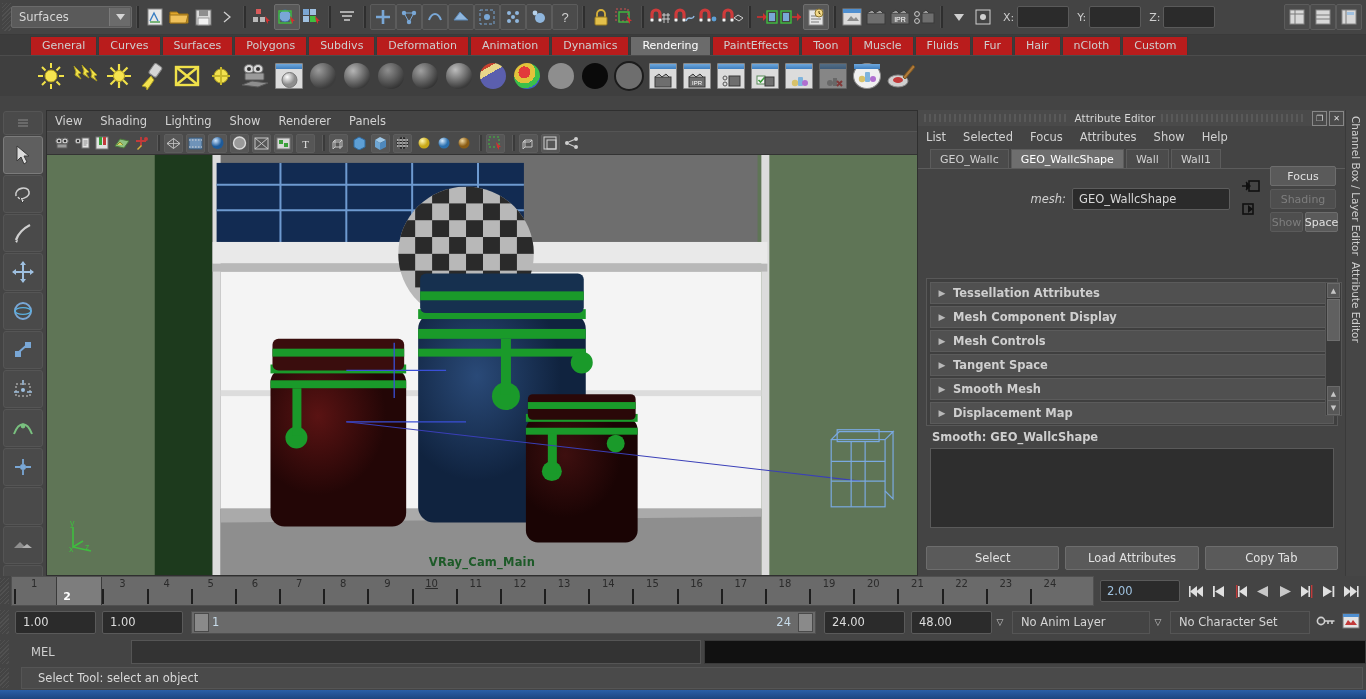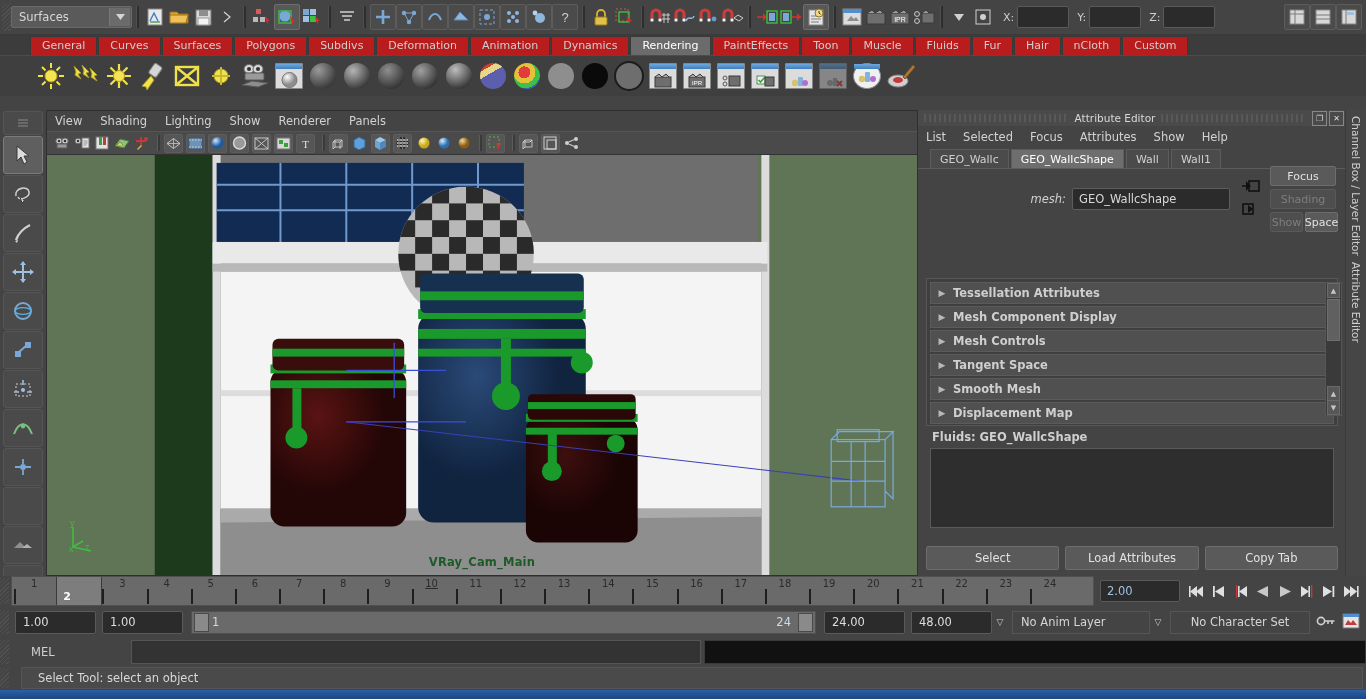--- a/index.html
+++ b/index.html
@@ -1074,21 +1074,21 @@
       </div>
 
     <div class="vsb">
       <div class="ar" style="top:0;">▲</div>
       <div class="thumb"></div>
       <div class="ar" style="bottom:14px;">▲</div>
       <div class="ar" style="bottom:0;">▼</div>
     </div>
 
     <div class="notes">
-      <div class="noteslab">Fluids: GEO_WallcShape</div>
+      <div class="noteslab">Smooth: GEO_WallcShape</div>
       <div class="notesbox"></div>
     </div>
 
     <div class="aefoot" id="ae-footer">
         <div class="footbtn">Select</div>
         <div class="footbtn">Load Attributes</div>
         <div class="footbtn">Copy Tab</div>
       </div>
   </div>
 
@@ -1227,21 +1227,21 @@
       <span>24.00</span>
     </div>
     <div class="rfield">
       <span>48.00</span>
     </div>
     <span class="cbarrow">▽</span>
     <div class="combo" style="width:120px;padding-left:8px;">
       <span>No Anim Layer</span>
     </div>
     <span class="cbarrow">▽</span>
-    <div class="combo" style="width:122px;justify-content:center;">
+    <div class="combo" style="width:122px;">
       <span>No Character Set</span>
     </div>
     <span style="margin:0 6px;">
       <svg width="20" height="14" viewBox="0 0 20 14">
           <circle cx="5" cy="7" r="3.6" fill="none" stroke="#d0d0d0" stroke-width="1.6"></circle>
           <path d="M8.5 7 h10 M12 7 v3 M16 7 v3" stroke="#d0d0d0" stroke-width="1.6"></path>
         </svg>
     </span>
     <span style="margin-right:6px;">
       <svg width="18" height="16" viewBox="0 0 18 16">

